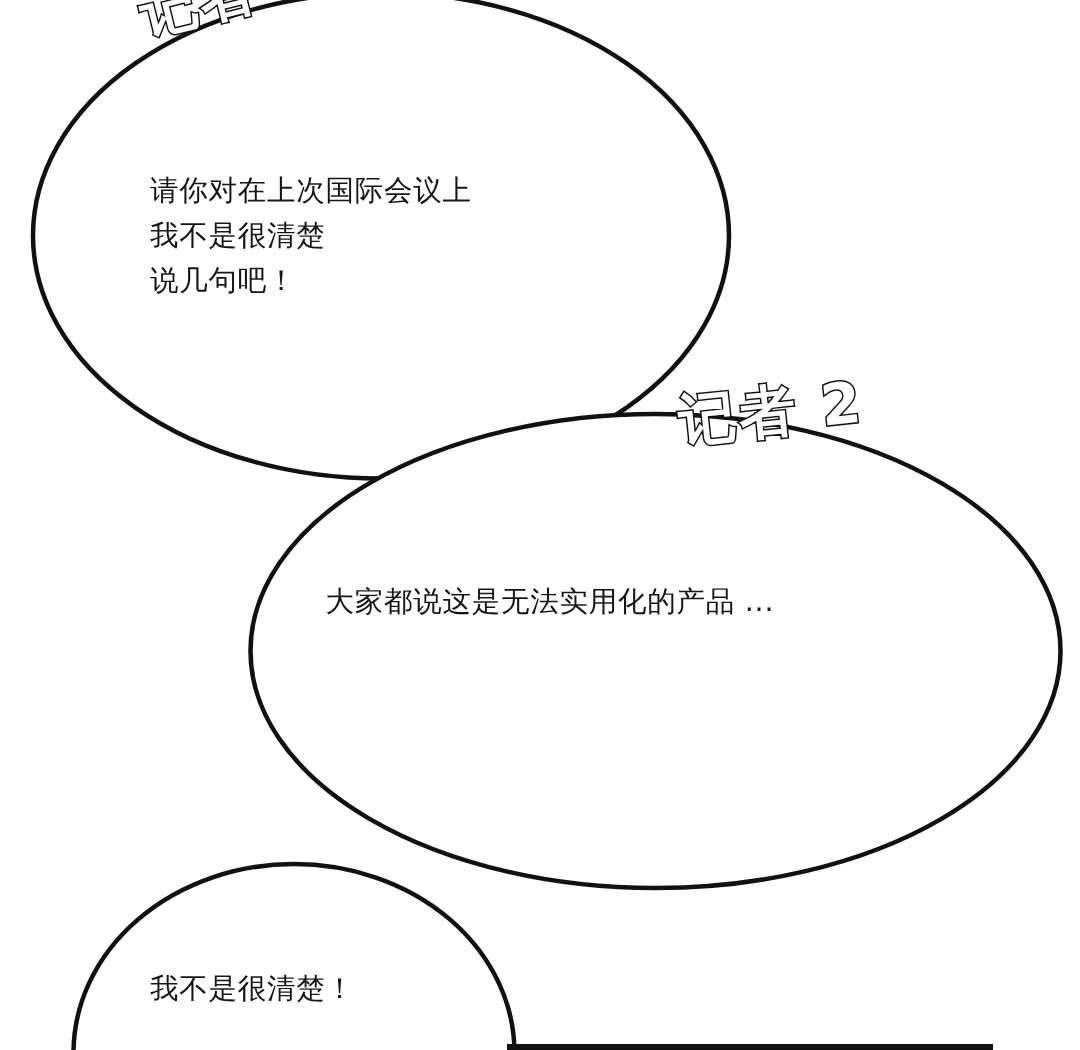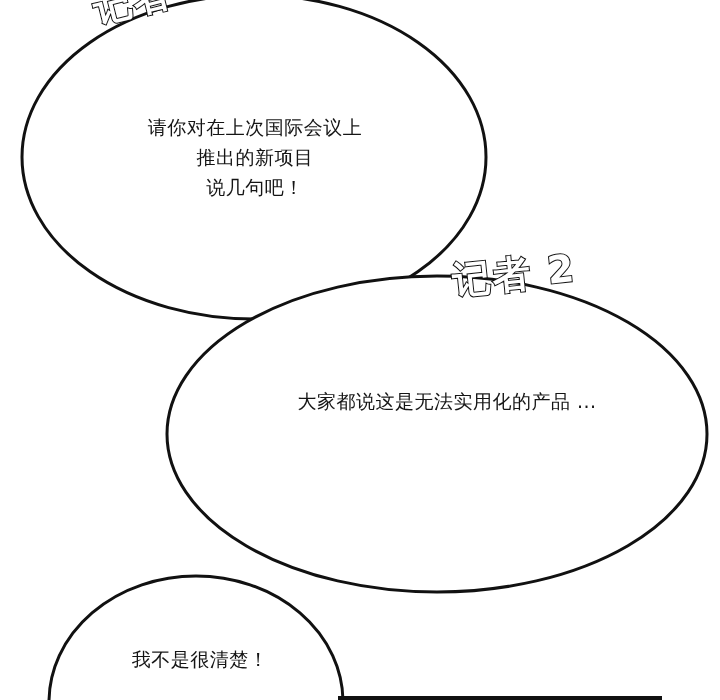--- a/index.html
+++ b/index.html
@@ -17,21 +17,21 @@
     }
     svg.bubbles {
       position: absolute;
       left: 0;
       top: 0;
       width: 720px;
       height: 700px;
     }
     .bubble-text {
       position: absolute;
-      text-align: center;
+      text-align: left;
       font-size: 19px;
       line-height: 30px;
       color: #151515;
       letter-spacing: 0.5px;
       white-space: nowrap;
     }
     .bubble-text div { display: block; }
     .speaker {
       position: absolute;
       font-family: "DejaVu Sans", sans-serif;
@@ -57,23 +57,23 @@
 
   <line x1="338" y1="698" x2="662" y2="698" stroke="#111111" stroke-width="4"></line>
 </svg>
 
 <div class="speaker" style="left:88px; top:-14px; transform: rotate(-14deg); transform-origin: left top;">记者 1</div>
 
 <div class="speaker" style="left:450px; top:256px; transform: rotate(-6deg); transform-origin: left top;">记者 2</div>
 
 <div class="bubble-text" style="left:100px; top:112px; width:310px;">
   <div>请你对在上次国际会议上</div>
-  <div>推出的新项目</div>
+  <div>我不是很清楚</div>
   <div>说几句吧！</div>
 </div>
 
-<div class="bubble-text" style="left:227px; top:386px; width:440px;">
+<div class="bubble-text" style="left:217px; top:386px; width:440px;">
   <div>大家都说这是无法实用化的产品 ...</div>
 </div>
 
 <div class="bubble-text" style="left:100px; top:644px; width:200px;">
   <div>我不是很清楚！</div>
 </div>
 
 </body></html>

